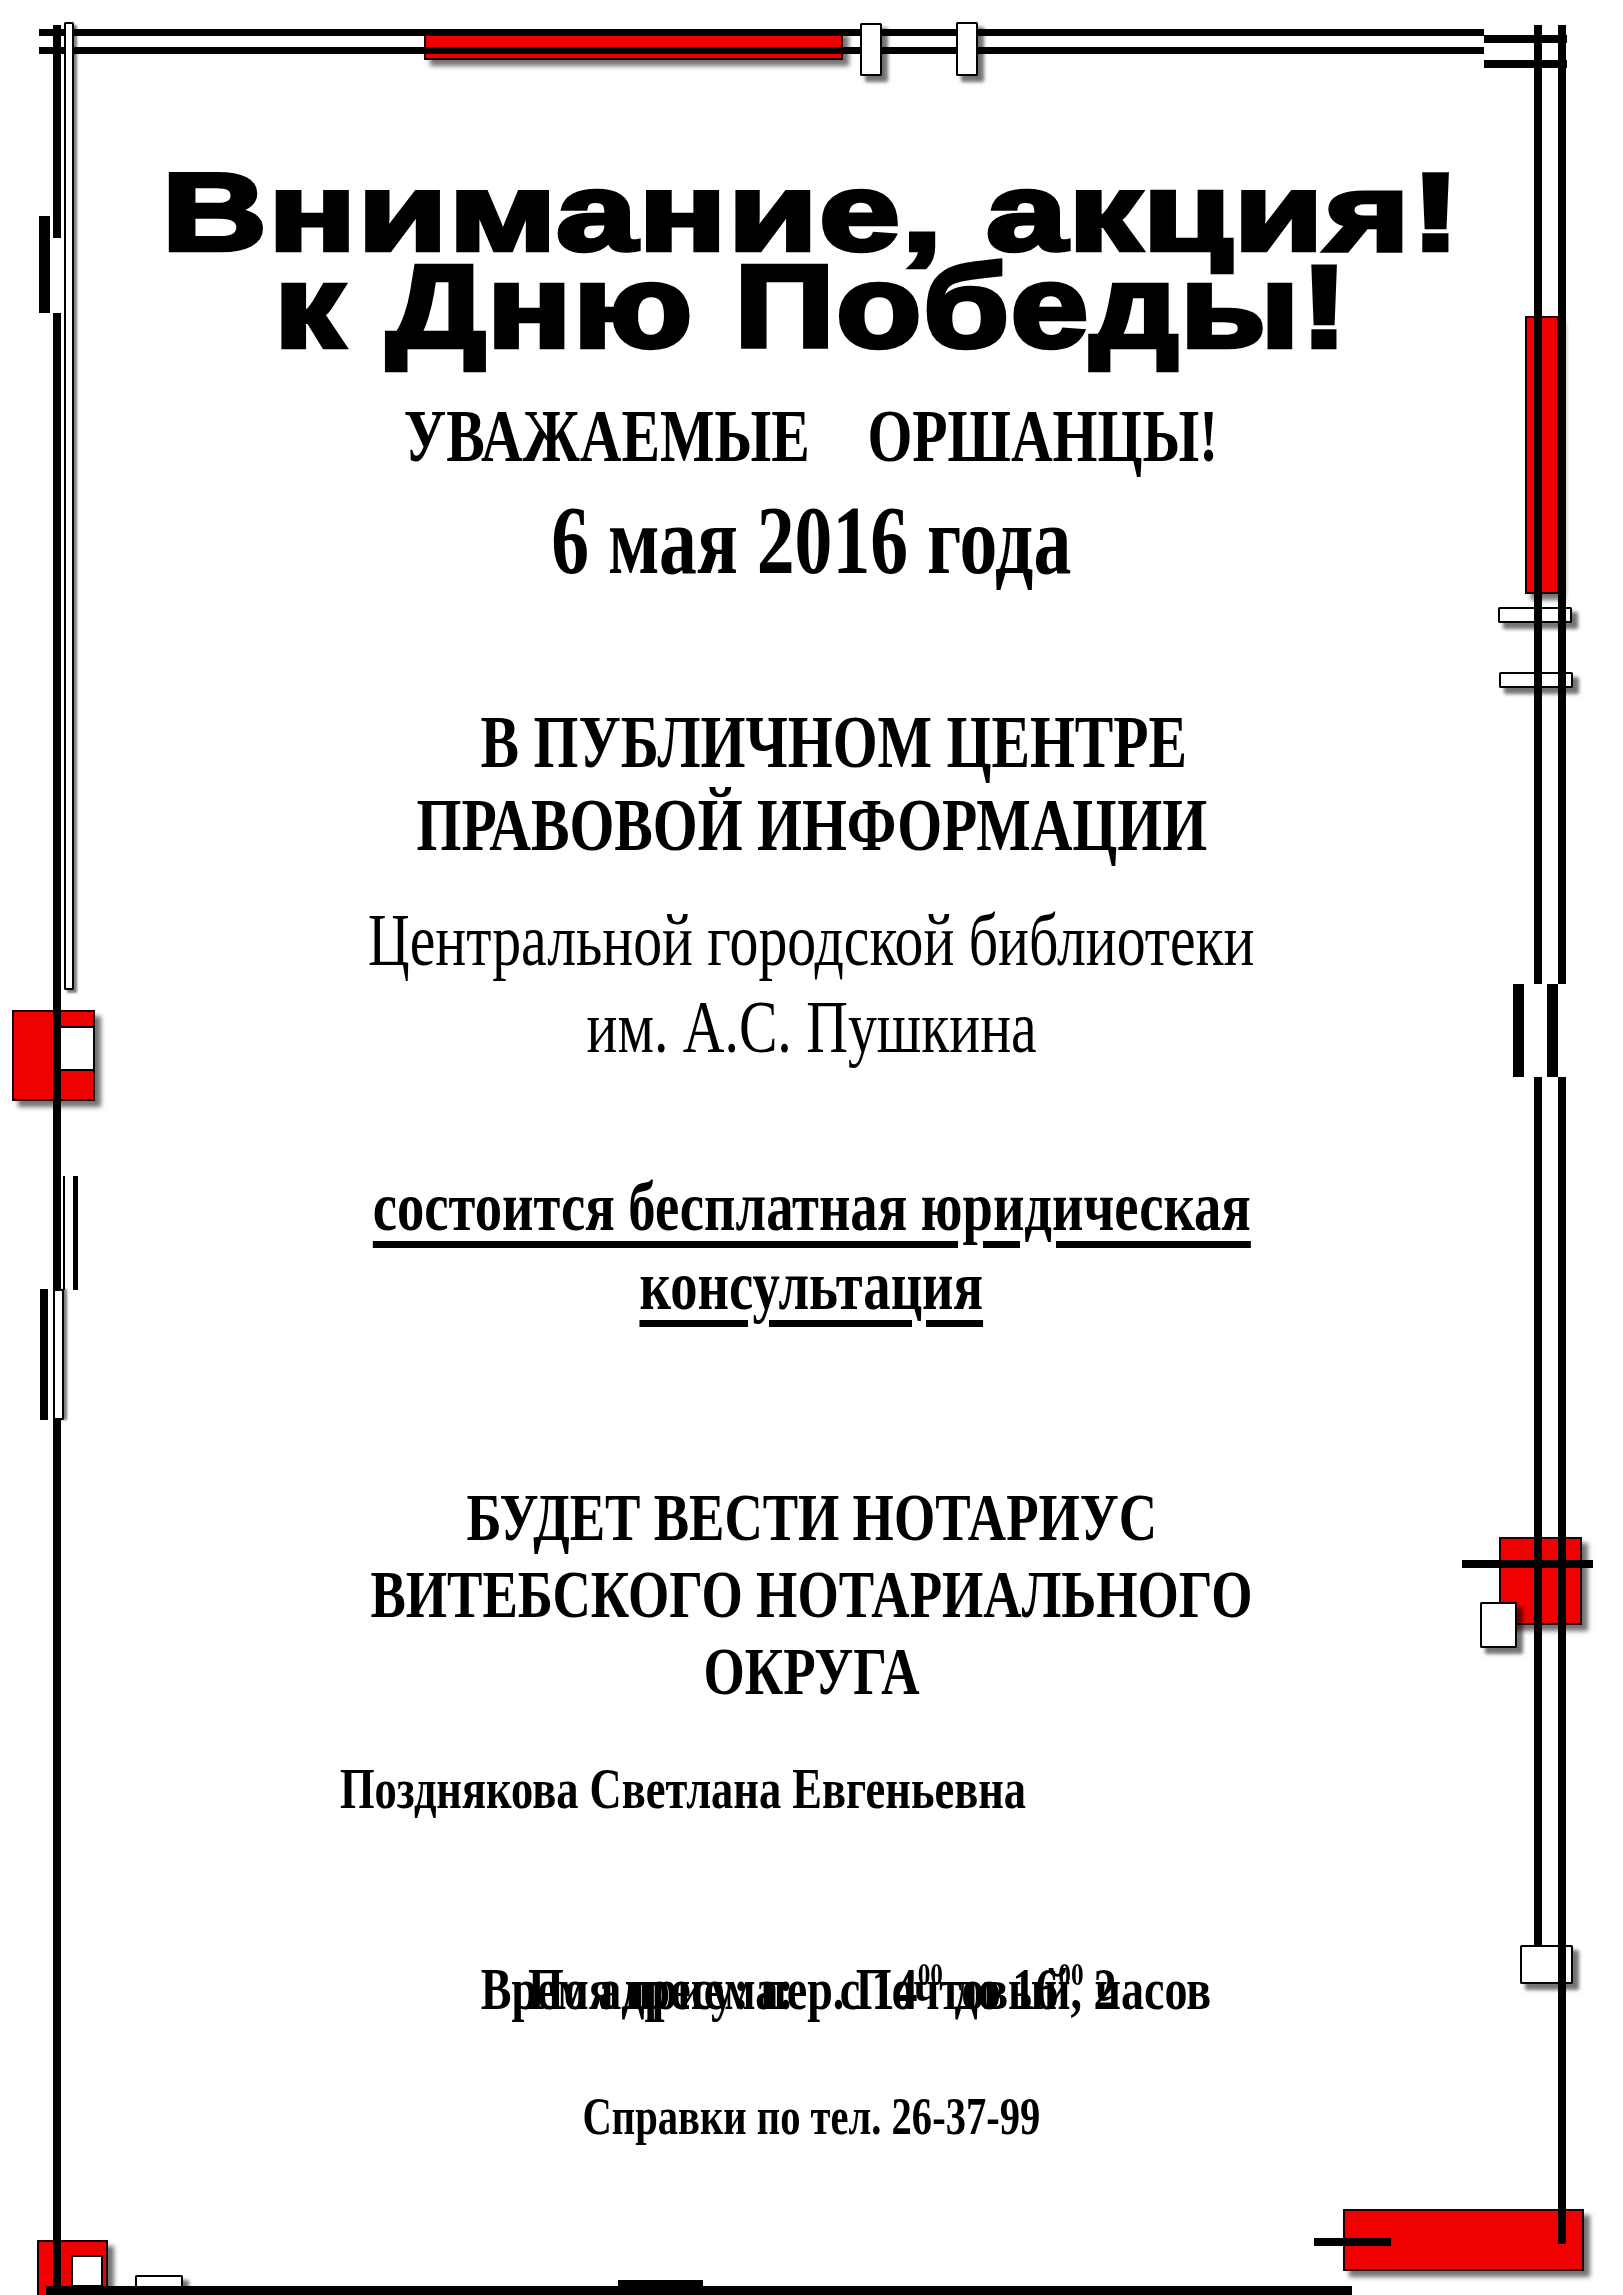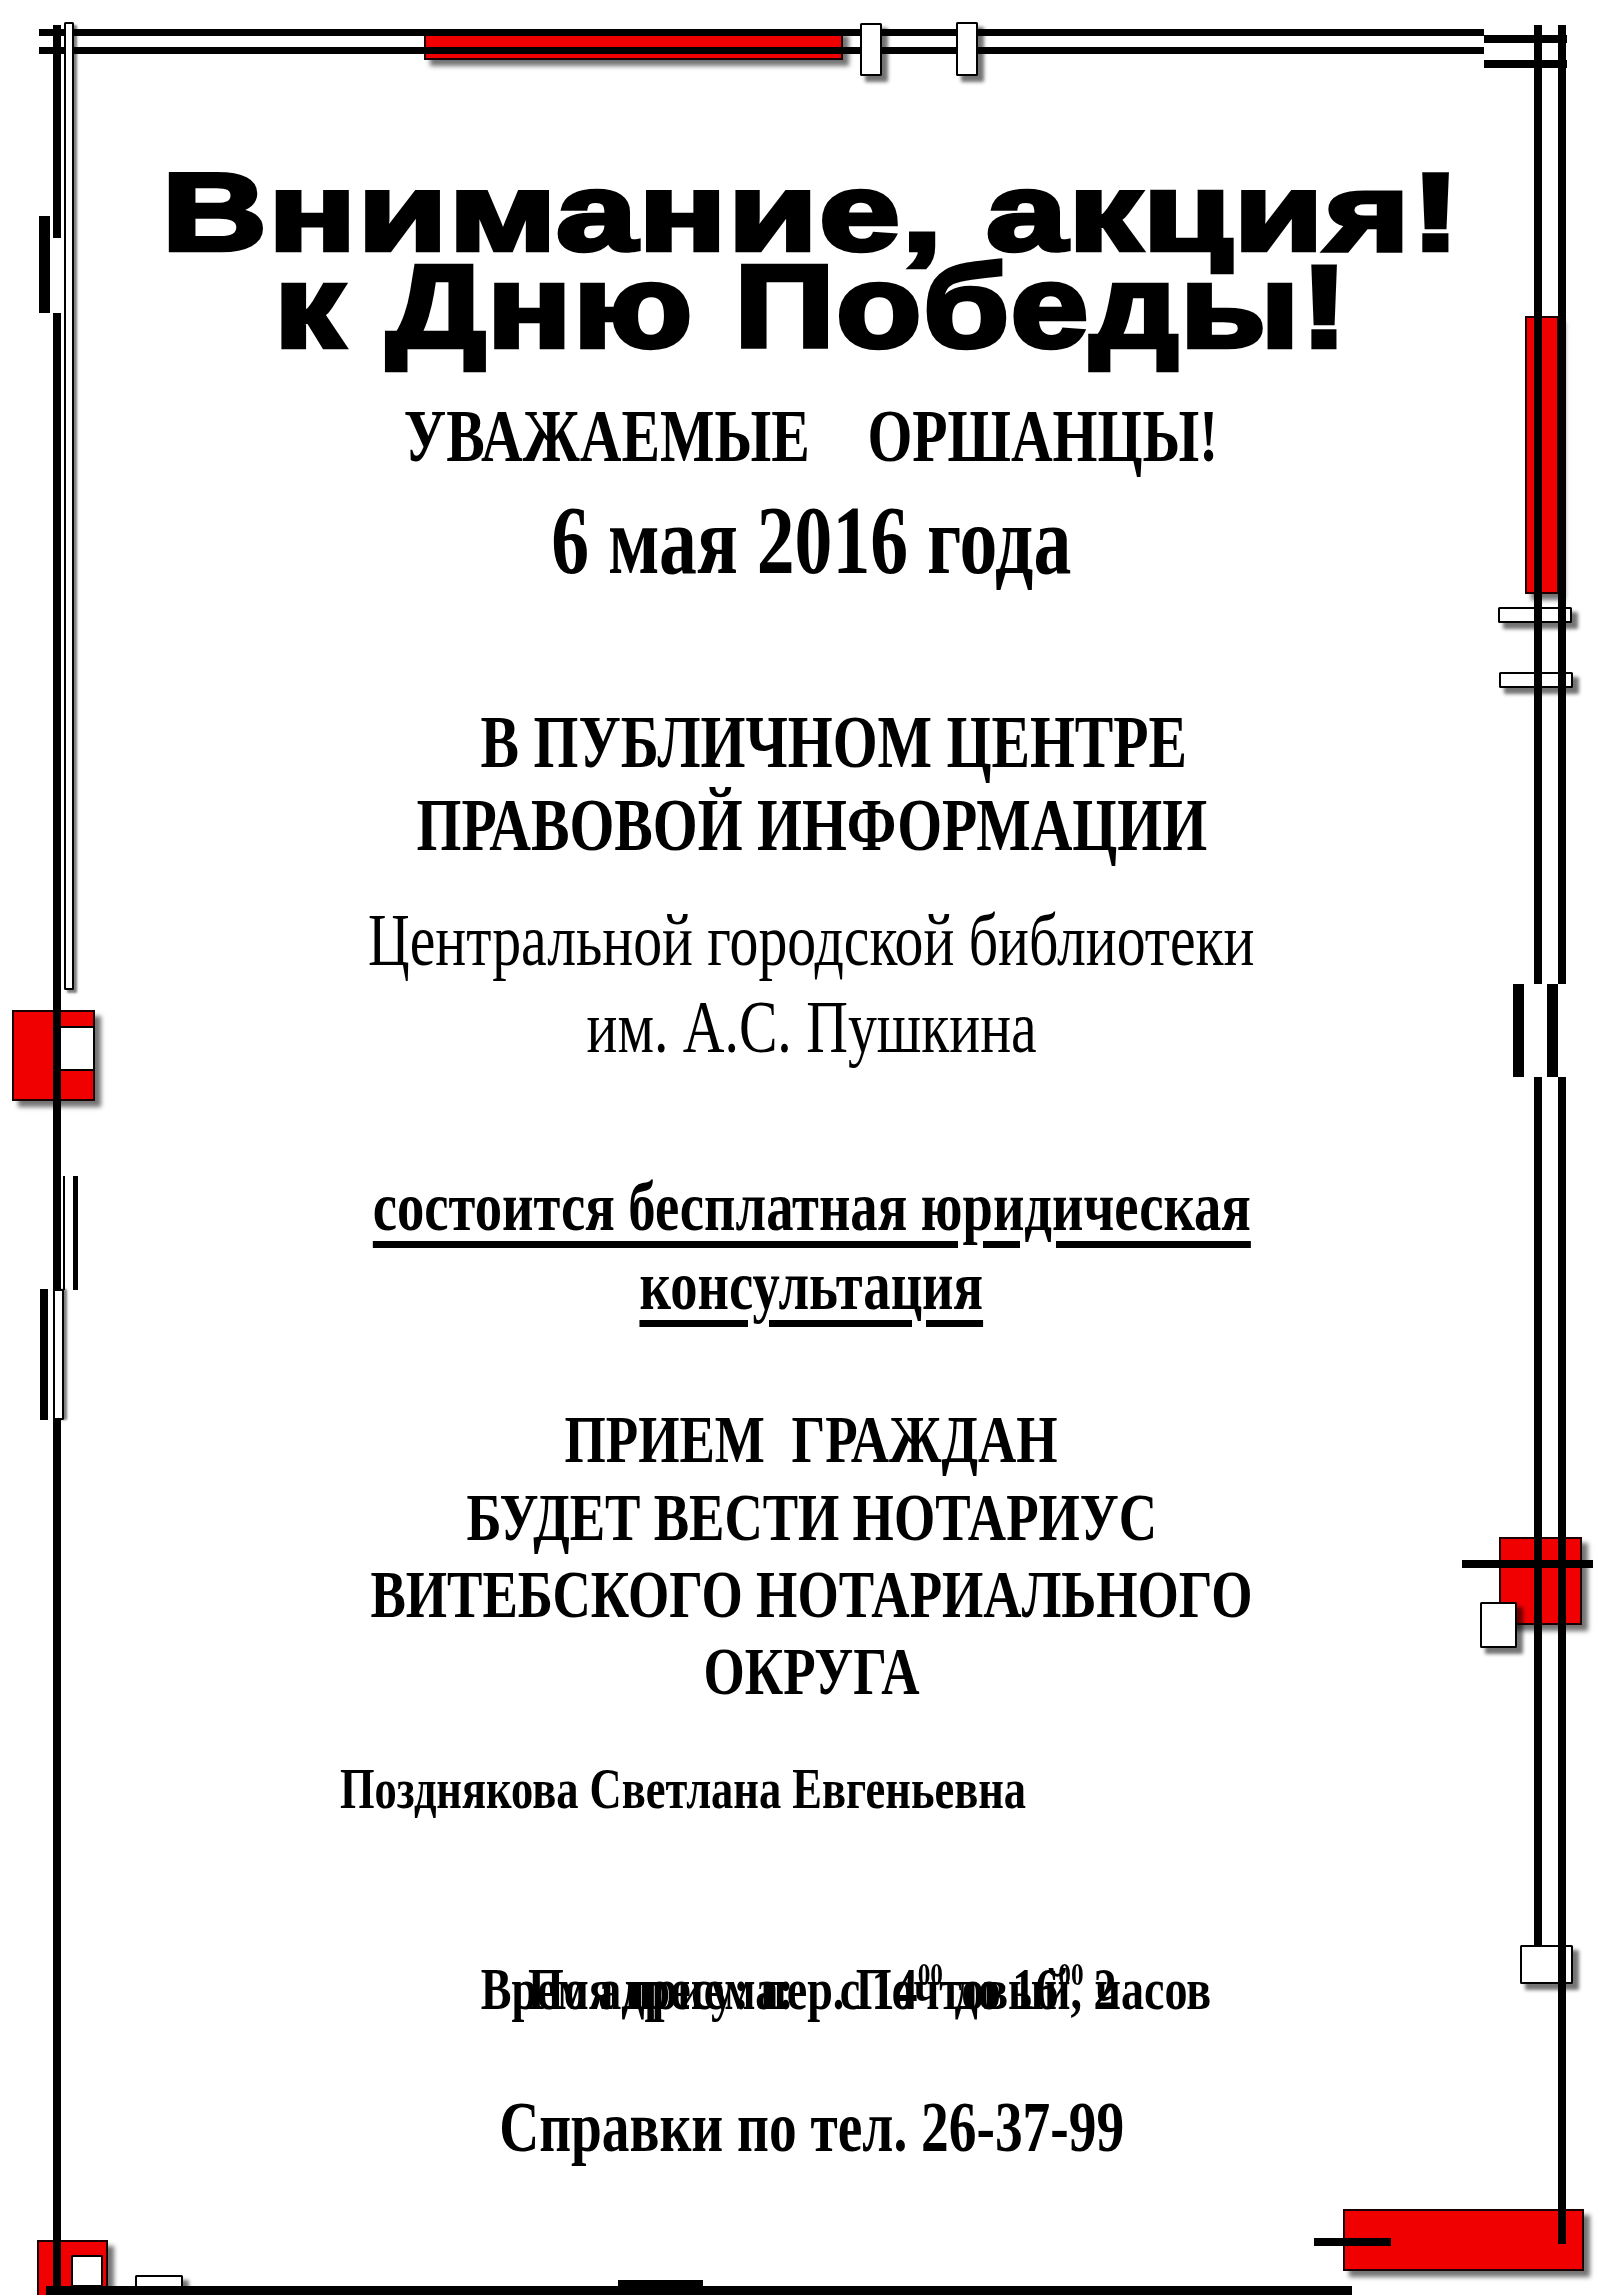--- a/index.html
+++ b/index.html
@@ -116,23 +116,20 @@
     <span class="cond">им. А.С. Пушкина</span>
   </div>
 
   <div class="center b" style="top:1167px;font-size:70px;">
     <span class="cond u">состоится бесплатная юридическая</span>
   </div>
   <div class="center b" style="top:1246px;font-size:70px;">
     <span class="cond u">консультация</span>
   </div>
 
-  <div class="center b" style="top:1400px;font-size:68px;">
-    <span class="cond" style="white-space:pre;">ПРИЕМ  ГРАЖДАН</span>
-  </div>
   <div class="center b" style="top:1478px;font-size:68px;">
     <span class="cond">БУДЕТ ВЕСТИ НОТАРИУС</span>
   </div>
   <div class="center b" style="top:1555px;font-size:68px;">
     <span class="cond">ВИТЕБСКОГО НОТАРИАЛЬНОГО</span>
   </div>
   <div class="center b" style="top:1632px;font-size:68px;">
     <span class="cond">ОКРУГА</span>
   </div>
 
@@ -142,18 +139,18 @@
 
   <div class="center b" style="top:1886px;font-size:59px;">
     <span class="cond" style="white-space:pre;">
       <span>Время приема:</span><span>    </span><span>с 14</span><sup>00</sup><span> до 16</span><sup>00</sup><span> часов</span>
     </span>
   </div>
   <div class="center b" style="top:1955px;font-size:59px;padding-left:11px;">
     <span class="cond">По адресу: пер. Почтовый, 2</span>
   </div>
 
-  <div class="center b" style="top:2087px;font-size:71px;">
+  <div class="center b" style="top:2087px;font-size:52px;">
     <span class="cond">Справки по тел. 26-37-99</span>
   </div>
 
 </div>
 
 
 </body></html>

